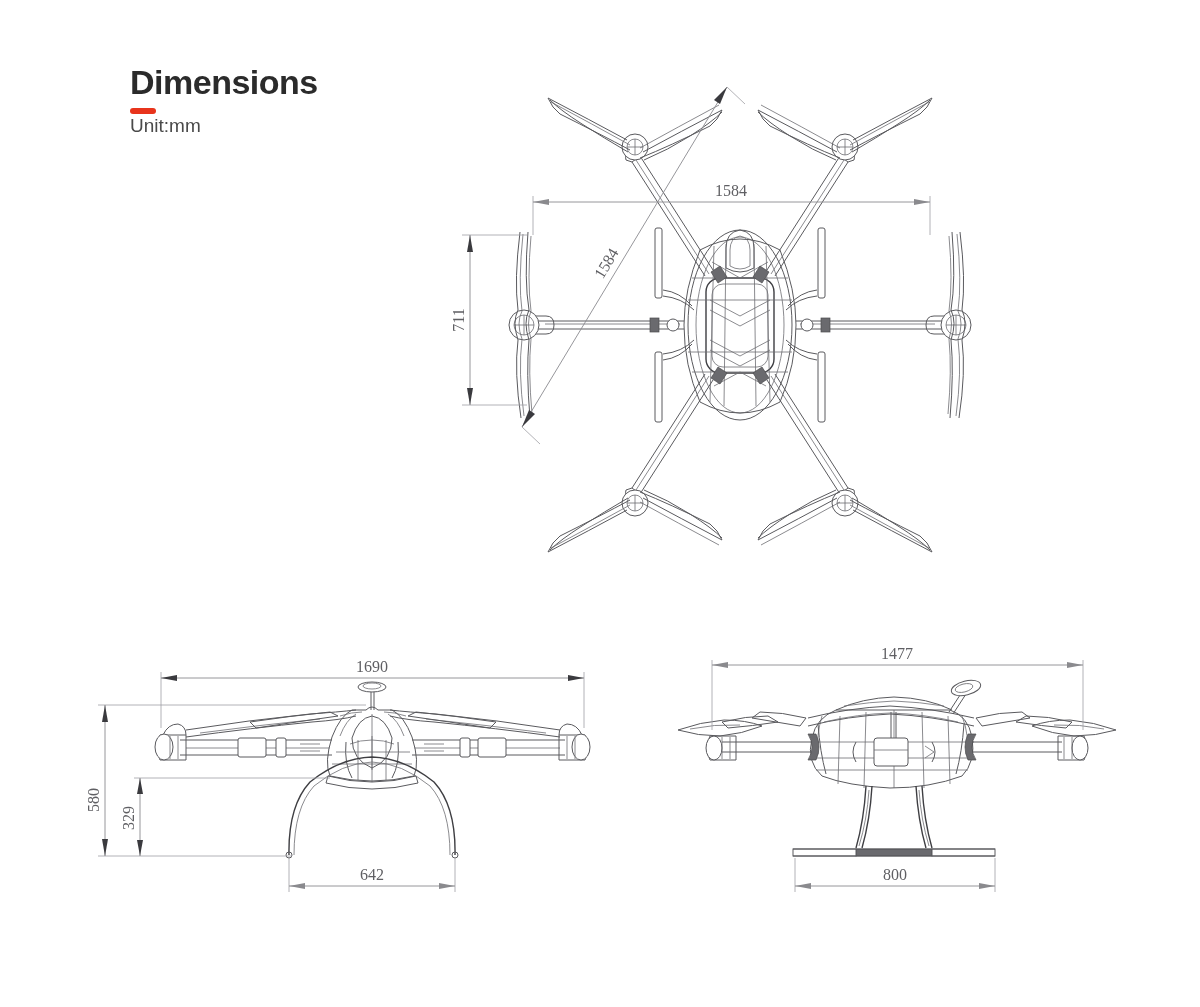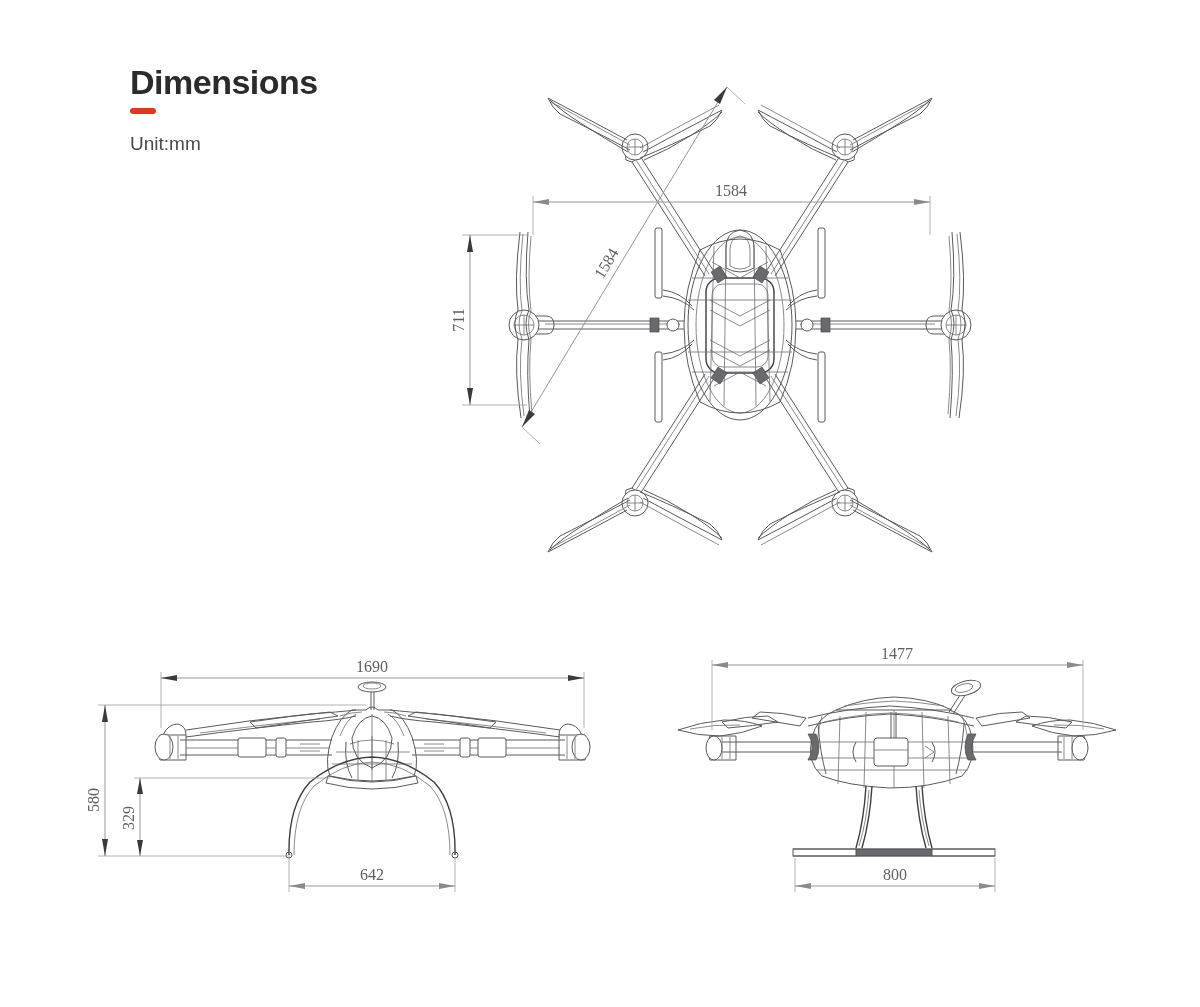--- a/index.html
+++ b/index.html
@@ -37,21 +37,20 @@
     margin: 0;
   }
   .accent-bar {
     margin-top: 6px;
     width: 26px;
     height: 6px;
     border-radius: 3px;
     background: #e8341c;
   }
   .subtitle {
-    margin-top: 18px;
     font-family: "Liberation Sans", sans-serif;
     font-size: 19px;
     color: #4a4a4a;
     line-height: 24px;
   }
   .drawing-layer {
     position: absolute;
     left: 0; top: 0;
     width: 1200px;
     height: 1007px;

